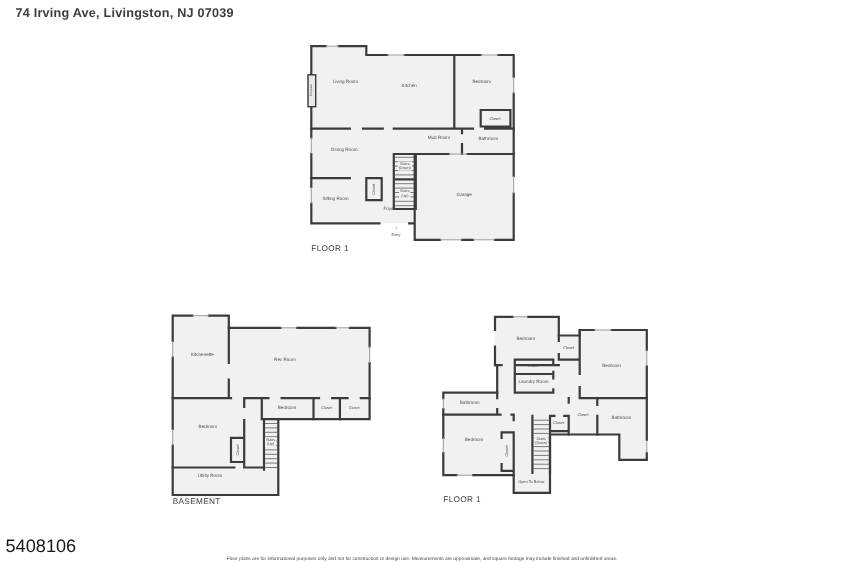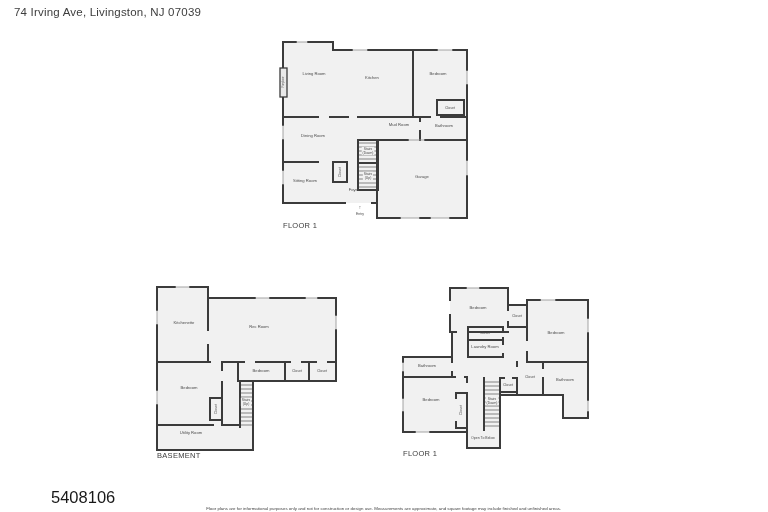--- a/index.html
+++ b/index.html
@@ -1,29 +1,29 @@
 <!DOCTYPE html>
 <html><head>
 <meta charset="utf-8">
 <style>
   html,body{margin:0;padding:0;background:#fff;}
   body{font-family:"Liberation Sans", sans-serif;}
   #screen{position:relative;width:768px;height:512px;background:#ffffff;overflow:hidden;}
-  #title{position:absolute;left:14px;top:6px;font-size:11.5px;font-weight:normal;color:#3d3d3d;letter-spacing:.2px;}
+  #title{position:absolute;left:14px;top:6px;font-size:11.5px;font-weight:bold;color:#3d3d3d;letter-spacing:.2px;}
   .floor-title{position:absolute;font-size:7.5px;font-weight:normal;color:#3a3a3a;letter-spacing:.3px;}
   #plan-svg{position:absolute;left:0;top:0;}
   
   .rl{position:absolute;font-size:8px;color:#4d4d4d;white-space:pre;text-align:center;line-height:1.25;
       transform:translate(-50%,-50%) scale(.52);}
   .rl.sm{transform:translate(-50%,-50%) scale(.44);}
   .rl.vert{transform:translate(-50%,-50%) scale(.44) rotate(-90deg);}
   .rl.tinyvert{transform:translate(-50%,-50%) scale(.34) rotate(-90deg);color:#5a5a5a;}
   .rl.stair{background:#f1f1f1;padding:0 2px;transform:translate(-50%,-50%) scale(.42);}
   .rl.arrow{transform:translate(-50%,-50%) scale(.6);color:#3f3f3f;}
-  #photo-id{position:absolute;left:5px;top:488px;font-size:16.5px;color:#181818;margin-left:46px;}
+  #photo-id{position:absolute;left:5px;top:488px;font-size:16.5px;color:#181818;}
   #disclaimer-wrap{position:absolute;left:0;top:499px;width:768px;text-align:center;}
   #disclaimer{display:inline-block;font-size:8px;color:#3f3f3f;white-space:nowrap;
       transform:scale(.55);transform-origin:center top;}
 </style>
 </head>
 <body>
 
 <div id="screen">
 
   <div id="title">74 Irving Ave, Livingston, NJ 07039</div>

